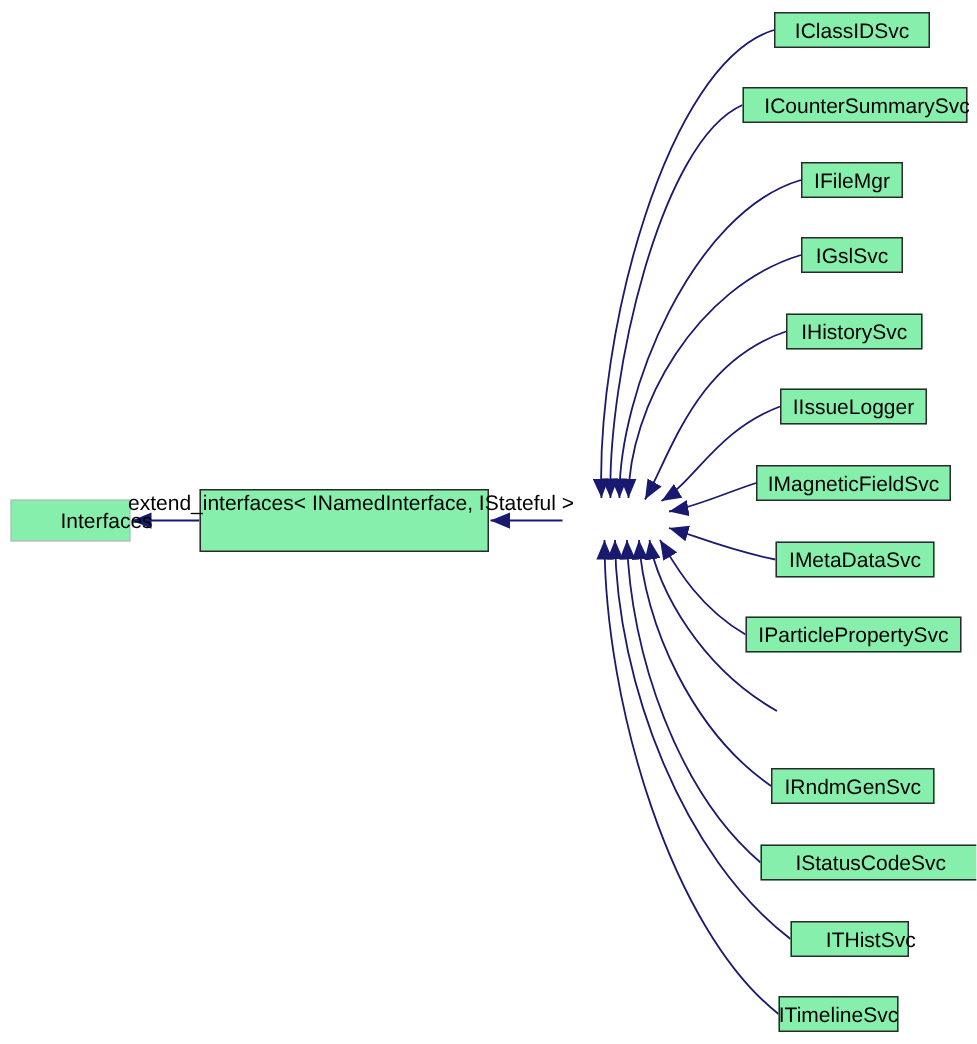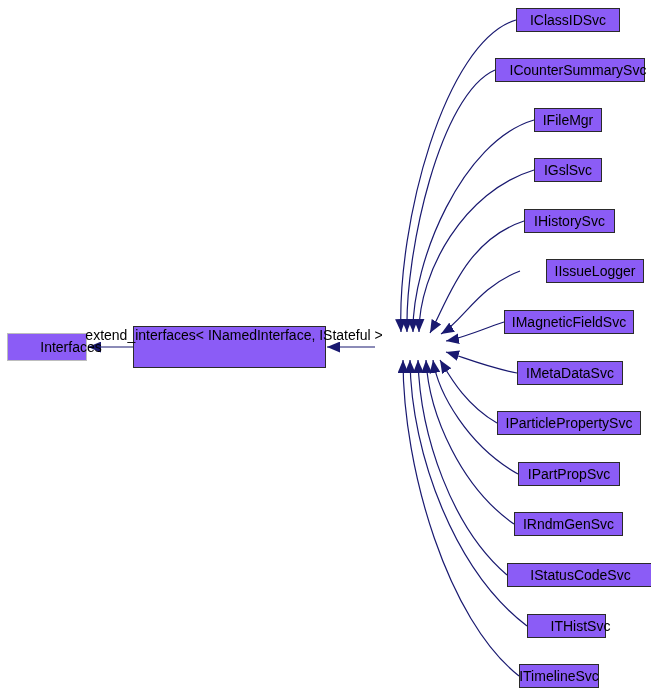--- a/index.html
+++ b/index.html
@@ -13,21 +13,21 @@
   }
   svg.edge-layer {
     position: absolute;
     left: 0; top: 0;
     width: 651px; height: 696px;
     z-index: 1;
   }
   .node {
     position: absolute;
     box-sizing: border-box;
-    background: #8b5cf6;
+    background: #86efac;
     border: 1px solid #2a2a2a;
     display: flex;
     align-items: center;
     justify-content: center;
     font-size: 14px;
     color: #000000;
     white-space: pre;
     z-index: 2;
     line-height: 17px;
   }
@@ -99,39 +99,36 @@
     </div>
 
     <div class="node derived" style="left: 534px; top: 158px; width: 68px; height: 24px;">
       <span>IGslSvc</span>
     </div>
 
     <div class="node derived" style="left: 524px; top: 209px; width: 91px; height: 24px;">
       <span>IHistorySvc</span>
     </div>
 
-    <div class="node derived" style="left: 520px; top: 259px; width: 98px; height: 24px; margin-left: 26px;">
+    <div class="node derived" style="left: 520px; top: 259px; width: 98px; height: 24px;">
       <span>IIssueLogger</span>
     </div>
 
     <div class="node derived" style="left: 504px; top: 310px; width: 130px; height: 24px;">
       <span>IMagneticFieldSvc</span>
     </div>
 
     <div class="node derived" style="left: 517px; top: 361px; width: 106px; height: 24px;">
       <span>IMetaDataSvc</span>
     </div>
 
     <div class="node derived" style="left: 497px; top: 411px; width: 144px; height: 24px;">
       <span>IParticlePropertySvc</span>
     </div>
 
-    <div class="node derived" style="left: 518px; top: 462px; width: 102px; height: 24px;">
-      <span>IPartPropSvc</span>
-    </div>
 
     <div class="node derived" style="left: 514px; top: 512px; width: 109px; height: 24px;">
       <span>IRndmGenSvc</span>
     </div>
 
     <div class="node derived" style="left: 507px; top: 563px; width: 147px; height: 24px;">
       <span>IStatusCodeSvc</span>
     </div>
 
     <div class="node derived" style="left: 527px; top: 614px; width: 79px; height: 24px; padding-left: 28px;">

